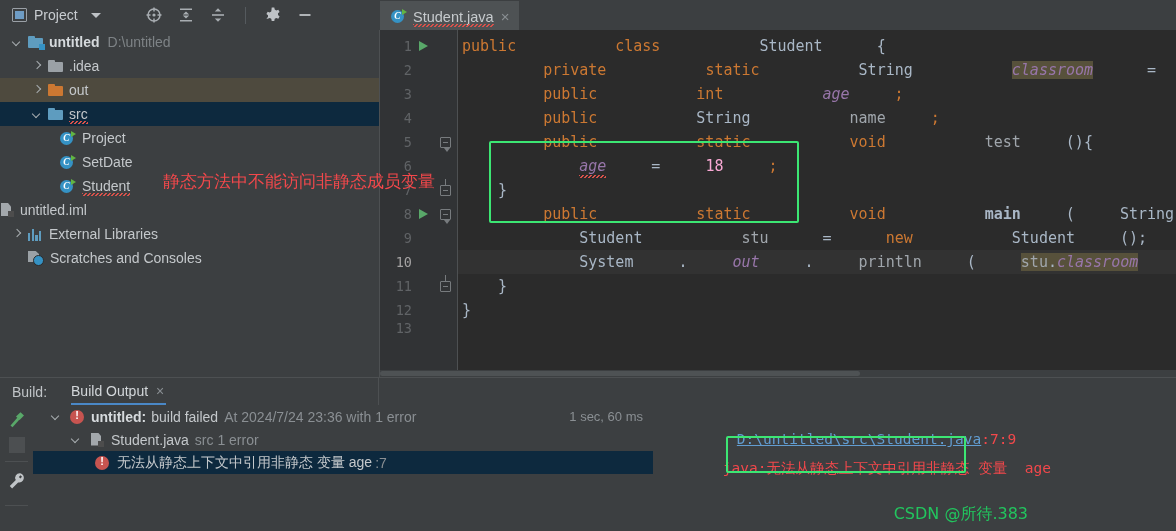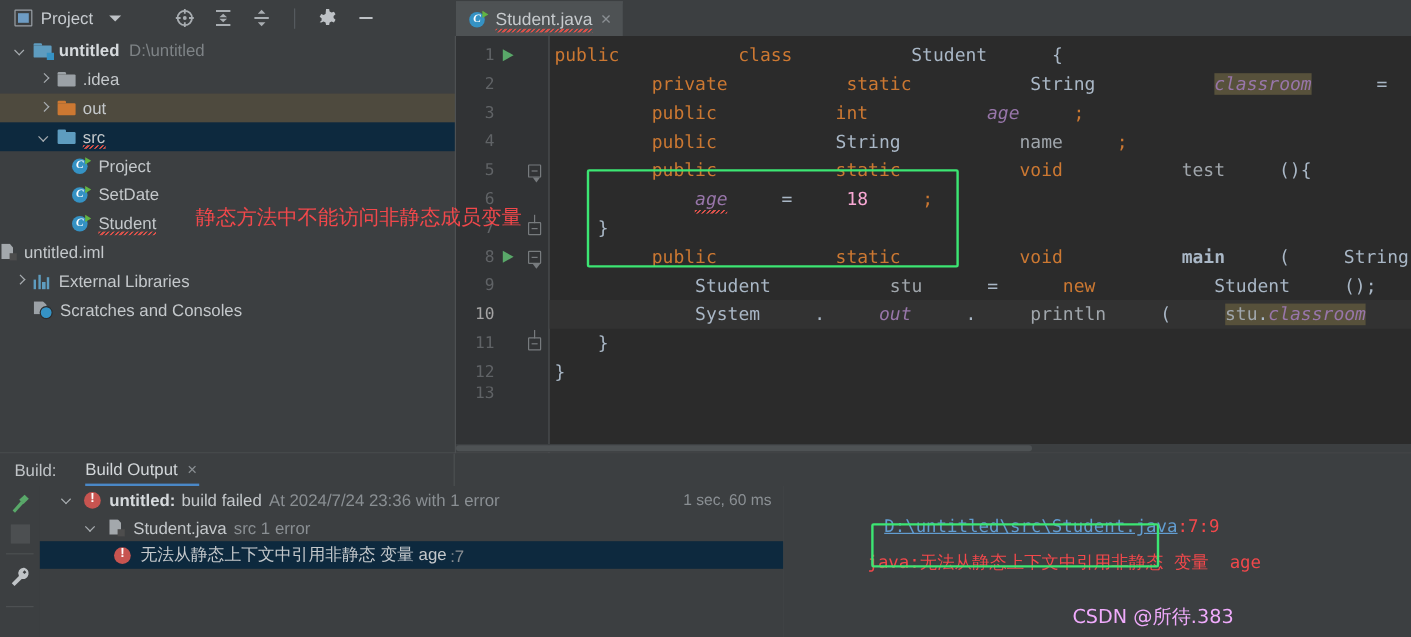--- a/index.html
+++ b/index.html
@@ -216,21 +216,21 @@
   .bp-time { position: absolute; right: 10px; color: #8A8F93; font-size: 13px; }
 
   .bp-detail {
     position: absolute; left: 653px; top: 27px; width: 523px; height: 126px; background: #3C3F41;
   }
   .bp-vsep { position: absolute; left: 653px; top: 27px; width: 1px; height: 126px; background: #4D5052; }
   .dt-line { position: absolute; font: 14.5px "DejaVu Sans Mono", monospace; white-space: pre; }
   .dt-link { color: #629DD1; text-decoration: underline; }
   .dt-red  { color: #F2484B; }
   .watermark {
-    position: absolute; right: 12px; bottom: 6px; color: #f0abfc; font-size: 16px;
+    position: absolute; right: 12px; bottom: 6px; color: #22c55e; font-size: 16px;
     font-family: "DejaVu Sans", "Liberation Sans", sans-serif;
   }
   .hsplit { position: absolute; left: 0; top: 377px; width: 1176px; height: 1px; background: #4D5052; }
   .vsplit-main { position: absolute; left: 379px; top: 30px; width: 1px; height: 348px; background: #4D5052; }
   .hscroll { position: absolute; left: 380px; top: 370px; width: 796px; height: 7px; background: #3C3F41; }
   .hscroll i { position: absolute; left: 0; top: 1px; width: 480px; height: 5px; background: #4E5254; border-radius: 3px; }
 </style>
 </head>
 <body>
 

